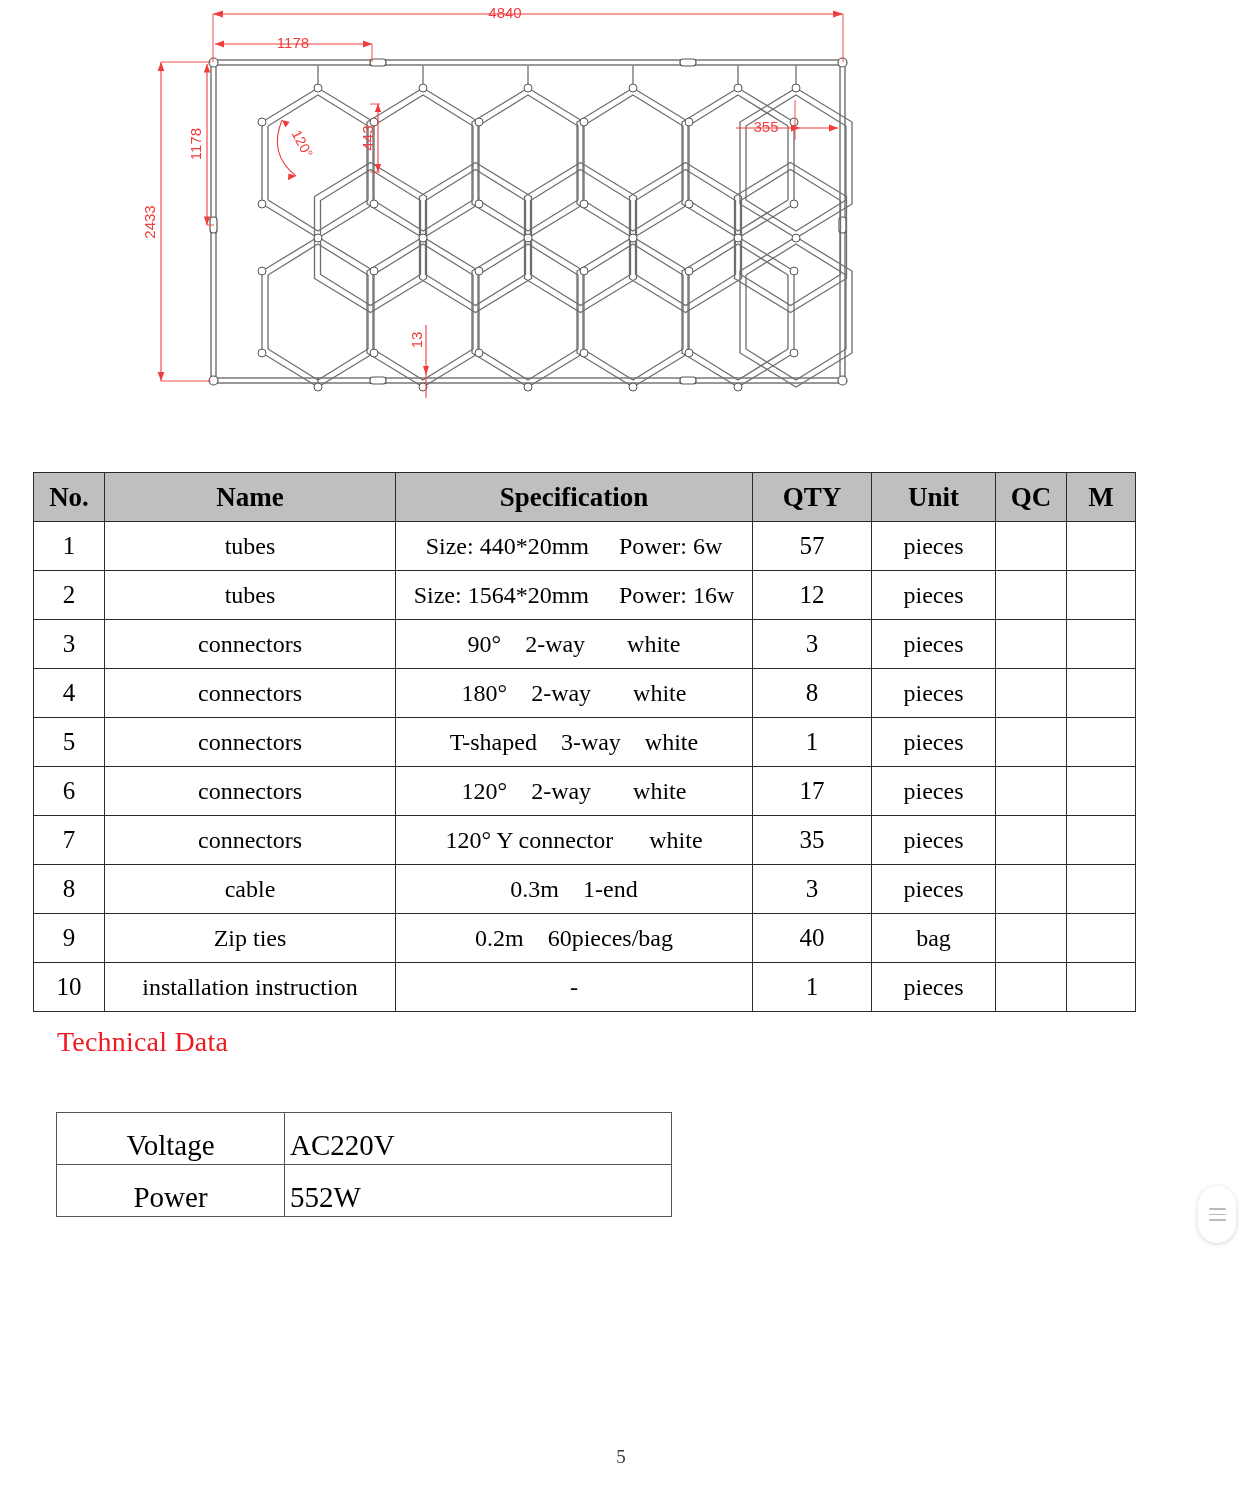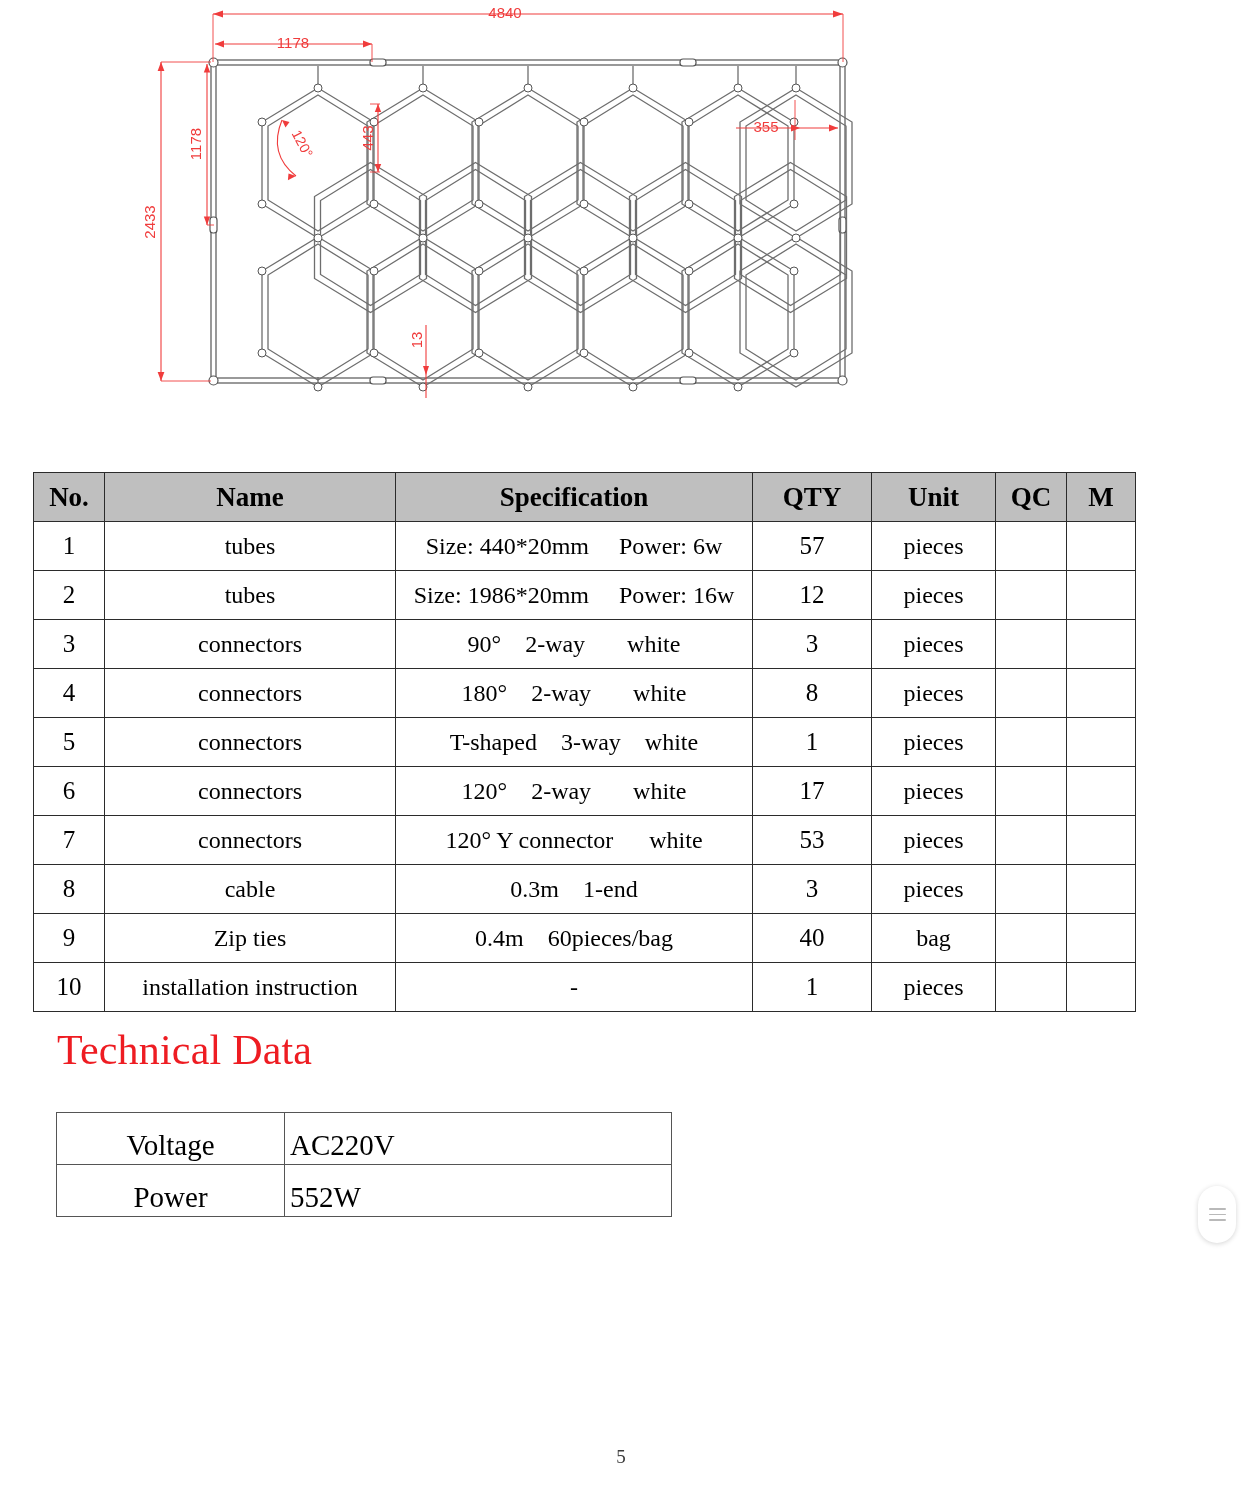--- a/index.html
+++ b/index.html
@@ -70,21 +70,21 @@
   .col-qc   { width: 71px; }
   .col-m    { width: 69px; }
 
   .spec-inner { display: inline-block; white-space: pre; }
 
   
   #tech-heading {
     position: absolute;
     left: 57px;
     top: 1026px;
-    font-size: 42px;
+    font-size: 28px;
     color: #ee1c22;
     font-family: "Liberation Serif", "DejaVu Serif", serif;
     letter-spacing: 0.2px;
     white-space: nowrap;
   }
   #tech-table-wrap {
     position: absolute;
     left: 56px;
     top: 1112px;
     width: 610px;
@@ -396,21 +396,21 @@
           <td>tubes</td>
           <td><span class="spec-inner">Size: 440*20mm     Power: 6w</span></td>
           <td class="num">57</td>
           <td>pieces</td>
           <td></td>
           <td></td>
         </tr>
         <tr>
           <td class="num">2</td>
           <td>tubes</td>
-          <td><span class="spec-inner">Size: 1986*20mm     Power: 16w</span></td>
+          <td><span class="spec-inner">Size: 1564*20mm     Power: 16w</span></td>
           <td class="num">12</td>
           <td>pieces</td>
           <td></td>
           <td></td>
         </tr>
         <tr>
           <td class="num">3</td>
           <td>connectors</td>
           <td><span class="spec-inner">90°    2-way       white</span></td>
           <td class="num">3</td>
@@ -442,38 +442,38 @@
           <td><span class="spec-inner">120°    2-way       white</span></td>
           <td class="num">17</td>
           <td>pieces</td>
           <td></td>
           <td></td>
         </tr>
         <tr>
           <td class="num">7</td>
           <td>connectors</td>
           <td><span class="spec-inner">120° Y connector      white</span></td>
-          <td class="num">53</td>
+          <td class="num">35</td>
           <td>pieces</td>
           <td></td>
           <td></td>
         </tr>
         <tr>
           <td class="num">8</td>
           <td>cable</td>
           <td><span class="spec-inner">0.3m    1-end</span></td>
           <td class="num">3</td>
           <td>pieces</td>
           <td></td>
           <td></td>
         </tr>
         <tr>
           <td class="num">9</td>
           <td>Zip ties</td>
-          <td><span class="spec-inner">0.4m    60pieces/bag</span></td>
+          <td><span class="spec-inner">0.2m    60pieces/bag</span></td>
           <td class="num">40</td>
           <td>bag</td>
           <td></td>
           <td></td>
         </tr>
         <tr>
           <td class="num">10</td>
           <td>installation instruction</td>
           <td><span class="spec-inner">-</span></td>
           <td class="num">1</td>

